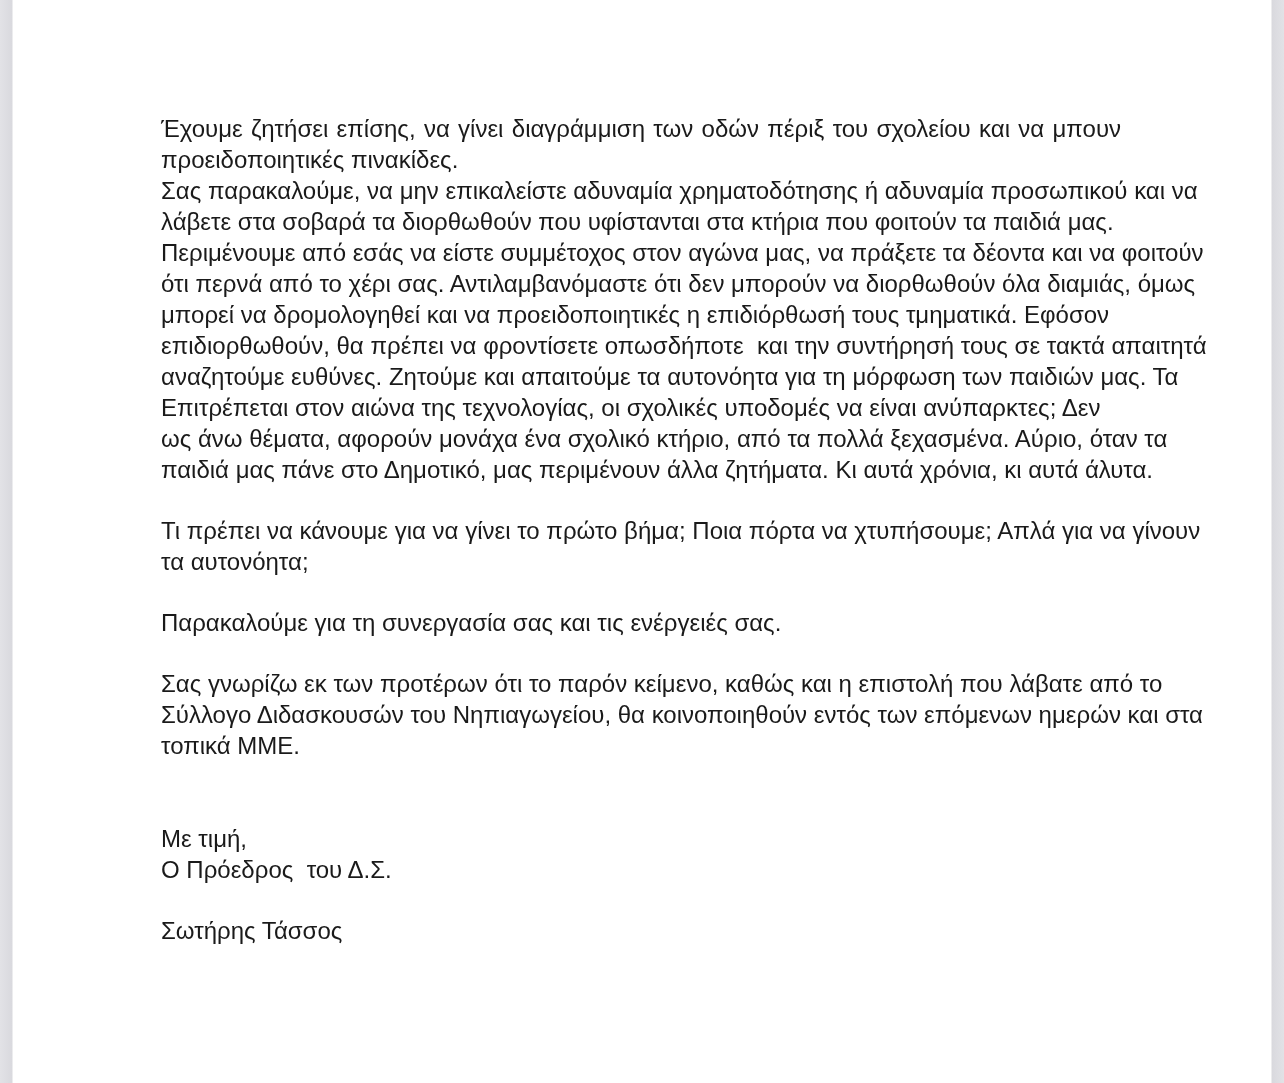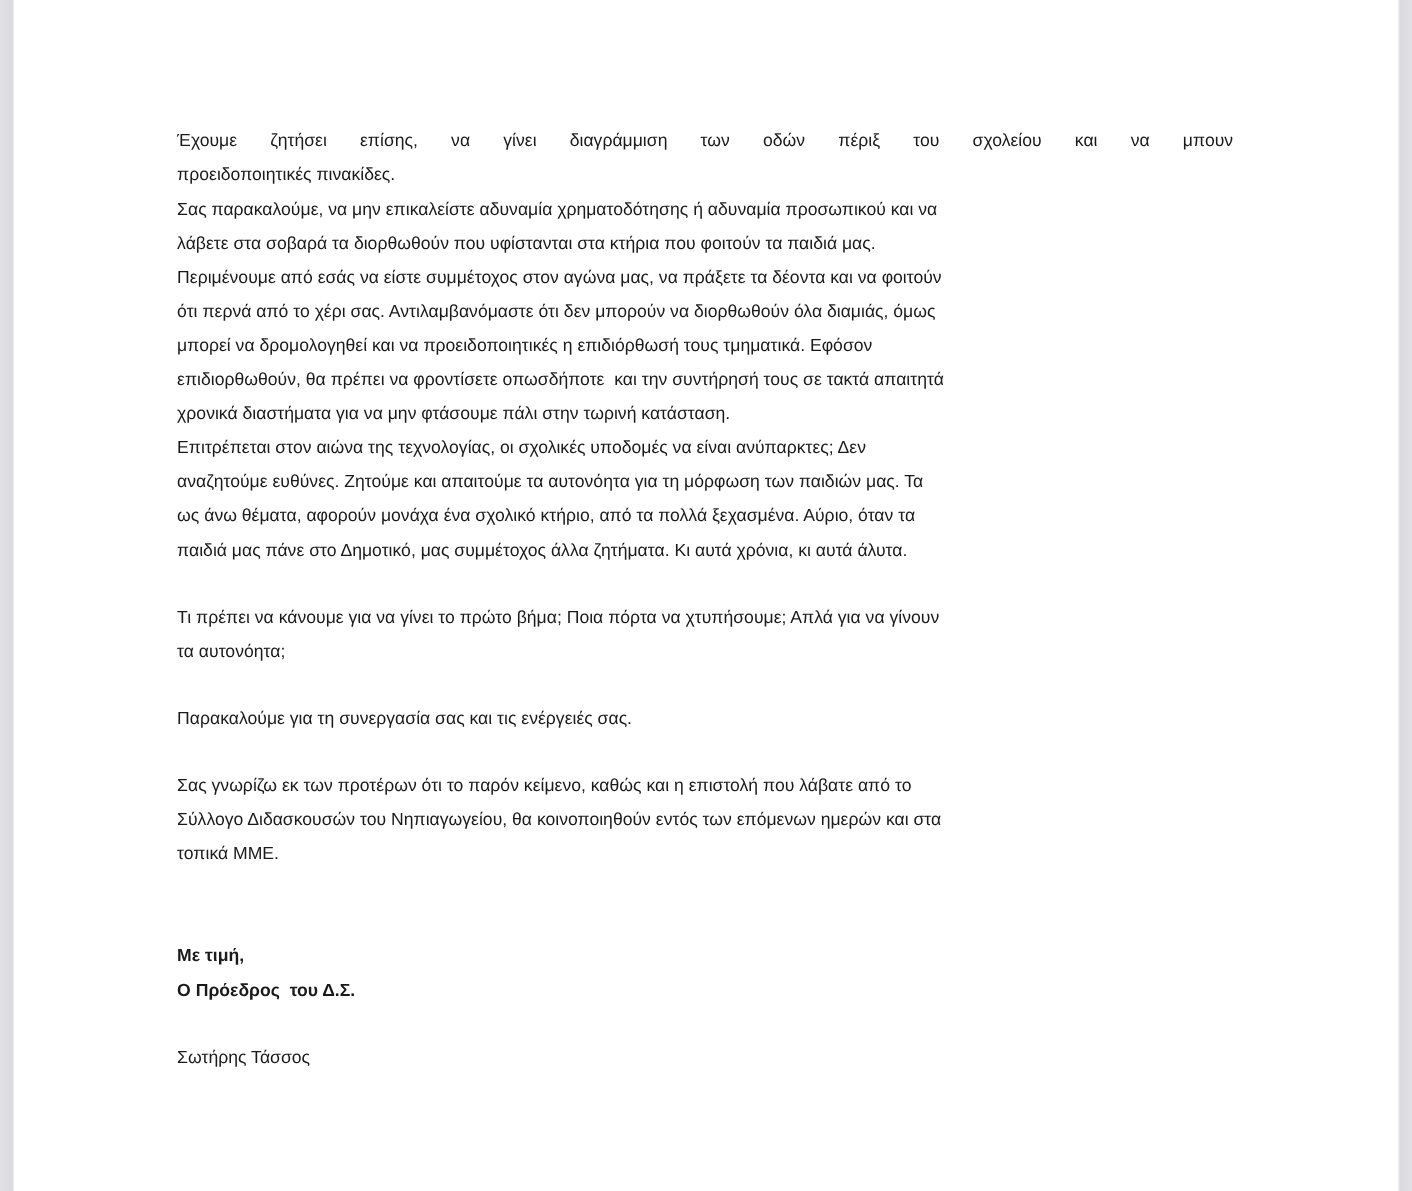--- a/index.html
+++ b/index.html
@@ -30,42 +30,42 @@
       top: 0;
       bottom: 0;
       background: #ffffff;
     }
     .content {
       position: absolute;
       left: 161px;
       top: 113px;
       width: 960px;
       color: #1a1a1a;
-      font-size: 16px;
+      font-size: 24px;
       line-height: 31px;
     }
     .line {
       display: block;
       white-space: pre;
       height: 31px;
     }
     .line.justify {
       text-align: justify;
       text-align-last: justify;
       white-space: normal;
       word-spacing: 0;
     }
     .gap {
       height: 30px;
     }
     .gap.big {
       height: 62px;
     }
     .bold {
-      font-weight: bold;
+      font-weight: normal;
     }
   </style>
 </head>
 <body>
 
 <div class="gutter left"></div>
 <div class="gutter right"></div>
 
 <div class="page">
 </div>
@@ -80,28 +80,27 @@
   <div>
     <span class="line">Σας παρακαλούμε, να μην επικαλείστε αδυναμία χρηματοδότησης ή αδυναμία προσωπικού και να</span>
     <span class="line">λάβετε στα σοβαρά τα διορθωθούν που υφίστανται στα κτήρια που φοιτούν τα παιδιά μας.</span>
   </div>
 
   <div>
     <span class="line">Περιμένουμε από εσάς να είστε συμμέτοχος στον αγώνα μας, να πράξετε τα δέοντα και να φοιτούν</span>
     <span class="line">ότι περνά από το χέρι σας. Αντιλαμβανόμαστε ότι δεν μπορούν να διορθωθούν όλα διαμιάς, όμως</span>
     <span class="line">μπορεί να δρομολογηθεί και να προειδοποιητικές η επιδιόρθωσή τους τμηματικά. Εφόσον</span>
     <span class="line">επιδιορθωθούν, θα πρέπει να φροντίσετε οπωσδήποτε  και την συντήρησή τους σε τακτά απαιτητά</span>
-    <span class="line">χρονικά διαστήματα για να μην φτάσουμε πάλι στην τωρινή κατάσταση.</span>
   </div>
 
   <div>
+    <span class="line">αναζητούμε ευθύνες. Ζητούμε και απαιτούμε τα αυτονόητα για τη μόρφωση των παιδιών μας. Τα</span>
     <span class="line">Επιτρέπεται στον αιώνα της τεχνολογίας, οι σχολικές υποδομές να είναι ανύπαρκτες; Δεν</span>
-    <span class="line">αναζητούμε ευθύνες. Ζητούμε και απαιτούμε τα αυτονόητα για τη μόρφωση των παιδιών μας. Τα</span>
     <span class="line">ως άνω θέματα, αφορούν μονάχα ένα σχολικό κτήριο, από τα πολλά ξεχασμένα. Αύριο, όταν τα</span>
-    <span class="line">παιδιά μας πάνε στο Δημοτικό, μας συμμέτοχος άλλα ζητήματα. Κι αυτά χρόνια, κι αυτά άλυτα.</span>
+    <span class="line">παιδιά μας πάνε στο Δημοτικό, μας περιμένουν άλλα ζητήματα. Κι αυτά χρόνια, κι αυτά άλυτα.</span>
   </div>
 
   <div class="gap"></div>
 
   <div>
     <span class="line">Τι πρέπει να κάνουμε για να γίνει το πρώτο βήμα; Ποια πόρτα να χτυπήσουμε; Απλά για να γίνουν</span>
     <span class="line">τα αυτονόητα;</span>
   </div>
 
   <div class="gap"></div>

